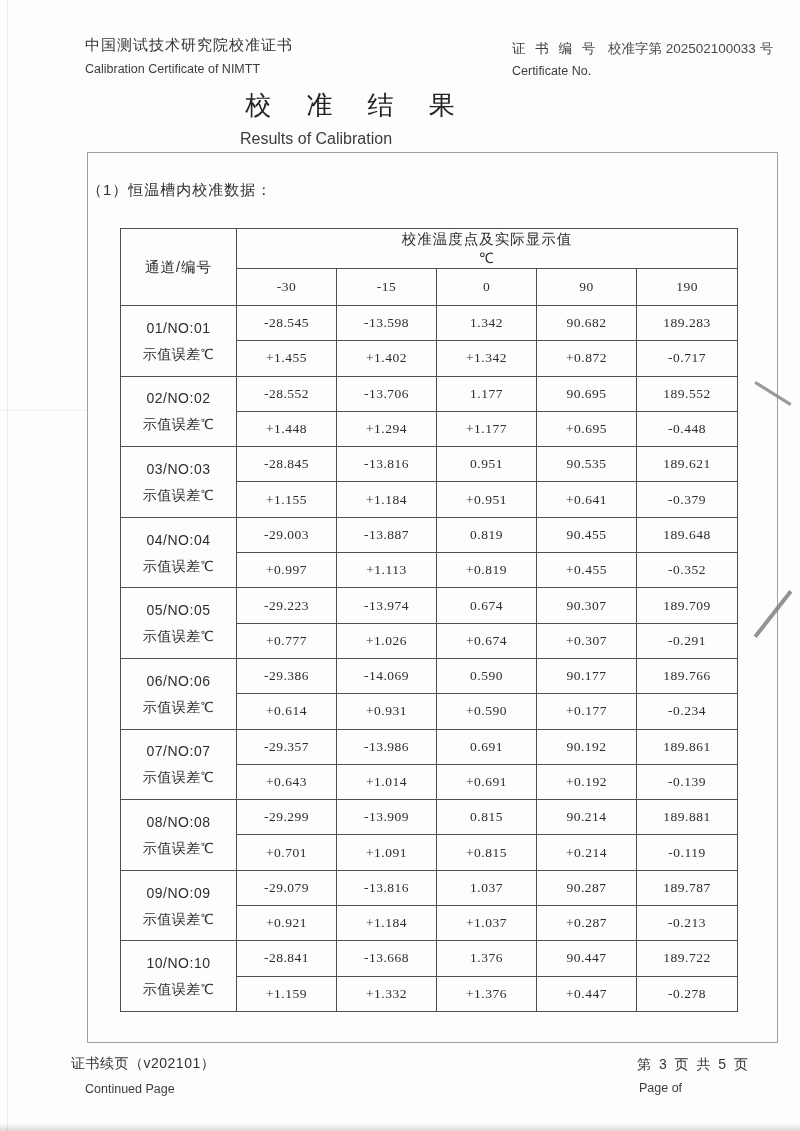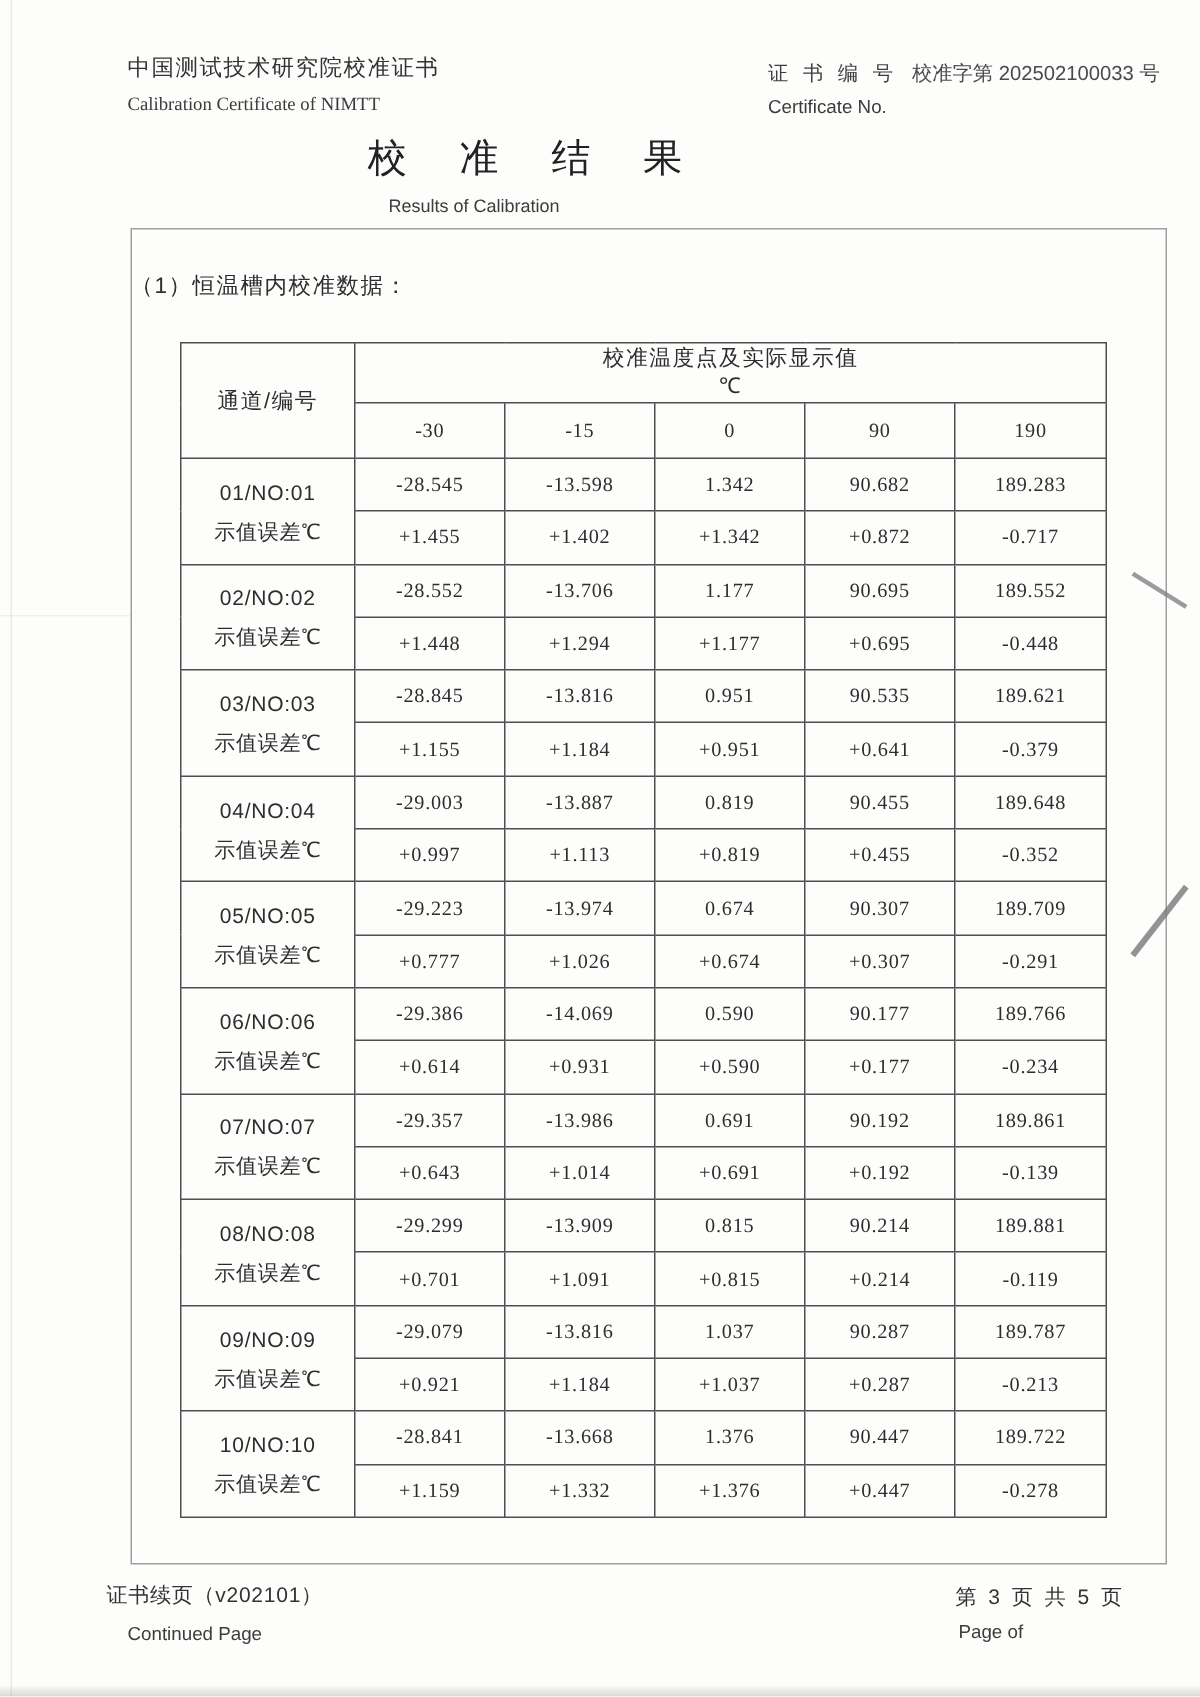--- a/index.html
+++ b/index.html
@@ -9,27 +9,27 @@
     font-family:"Liberation Sans",sans-serif;
   }
   .abs{position:absolute;}
   
   .scan-edge-left{left:7px;top:0;width:1px;height:1131px;background:rgba(0,0,0,0.07);}
   .scan-crease{left:0;top:410px;width:87px;height:1px;background:rgba(0,0,0,0.05);}
   .scan-bottom{left:0;top:1124px;width:800px;height:7px;
     background:linear-gradient(to bottom,rgba(0,0,0,0.02),rgba(0,0,0,0.14));}
   
   .org-cn{left:85px;top:36px;font-size:15px;letter-spacing:1px;color:#333;}
-  .org-en{left:85px;top:62px;font-size:12.5px;color:#3c3c3c;font-family:Liberation Serif, serif;}
+  .org-en{left:85px;top:62px;font-size:12.5px;color:#3c3c3c;}
   .cert-line{left:512px;top:40px;font-size:13.5px;color:#4a4a4a;white-space:nowrap;}
   .cert-line .lbl{letter-spacing:3px;margin-right:6px;color:#3e3e3e;}
   .cert-en{left:512px;top:64px;font-size:12.5px;color:#3c3c3c;}
   .main-title{left:0;top:88px;width:700px;text-align:center;
     font-size:26px;letter-spacing:14px;color:#222;font-weight:500;text-indent:14px;}
-  .main-title-en{left:0;top:130px;width:632px;text-align:center;font-size:12px;color:#3c3c3c;}
+  .main-title-en{left:0;top:130px;width:632px;text-align:center;font-size:16px;color:#3c3c3c;}
   
   .frame{left:87px;top:152px;width:689px;height:889px;border:1px solid #9f9f9f;}
   .section-heading{left:87px;top:181px;font-size:15px;color:#2e2e2e;letter-spacing:1px;}
   
   table.cal{position:absolute;left:120px;top:228px;width:617px;
     border-collapse:collapse;table-layout:fixed;}
   table.cal td{
     border:1px solid #4f4f4f;text-align:center;vertical-align:middle;
     font-family:"Liberation Serif","DejaVu Serif",serif;
     font-size:13.5px;color:#2d2d2d;padding:0;letter-spacing:0.5px;

